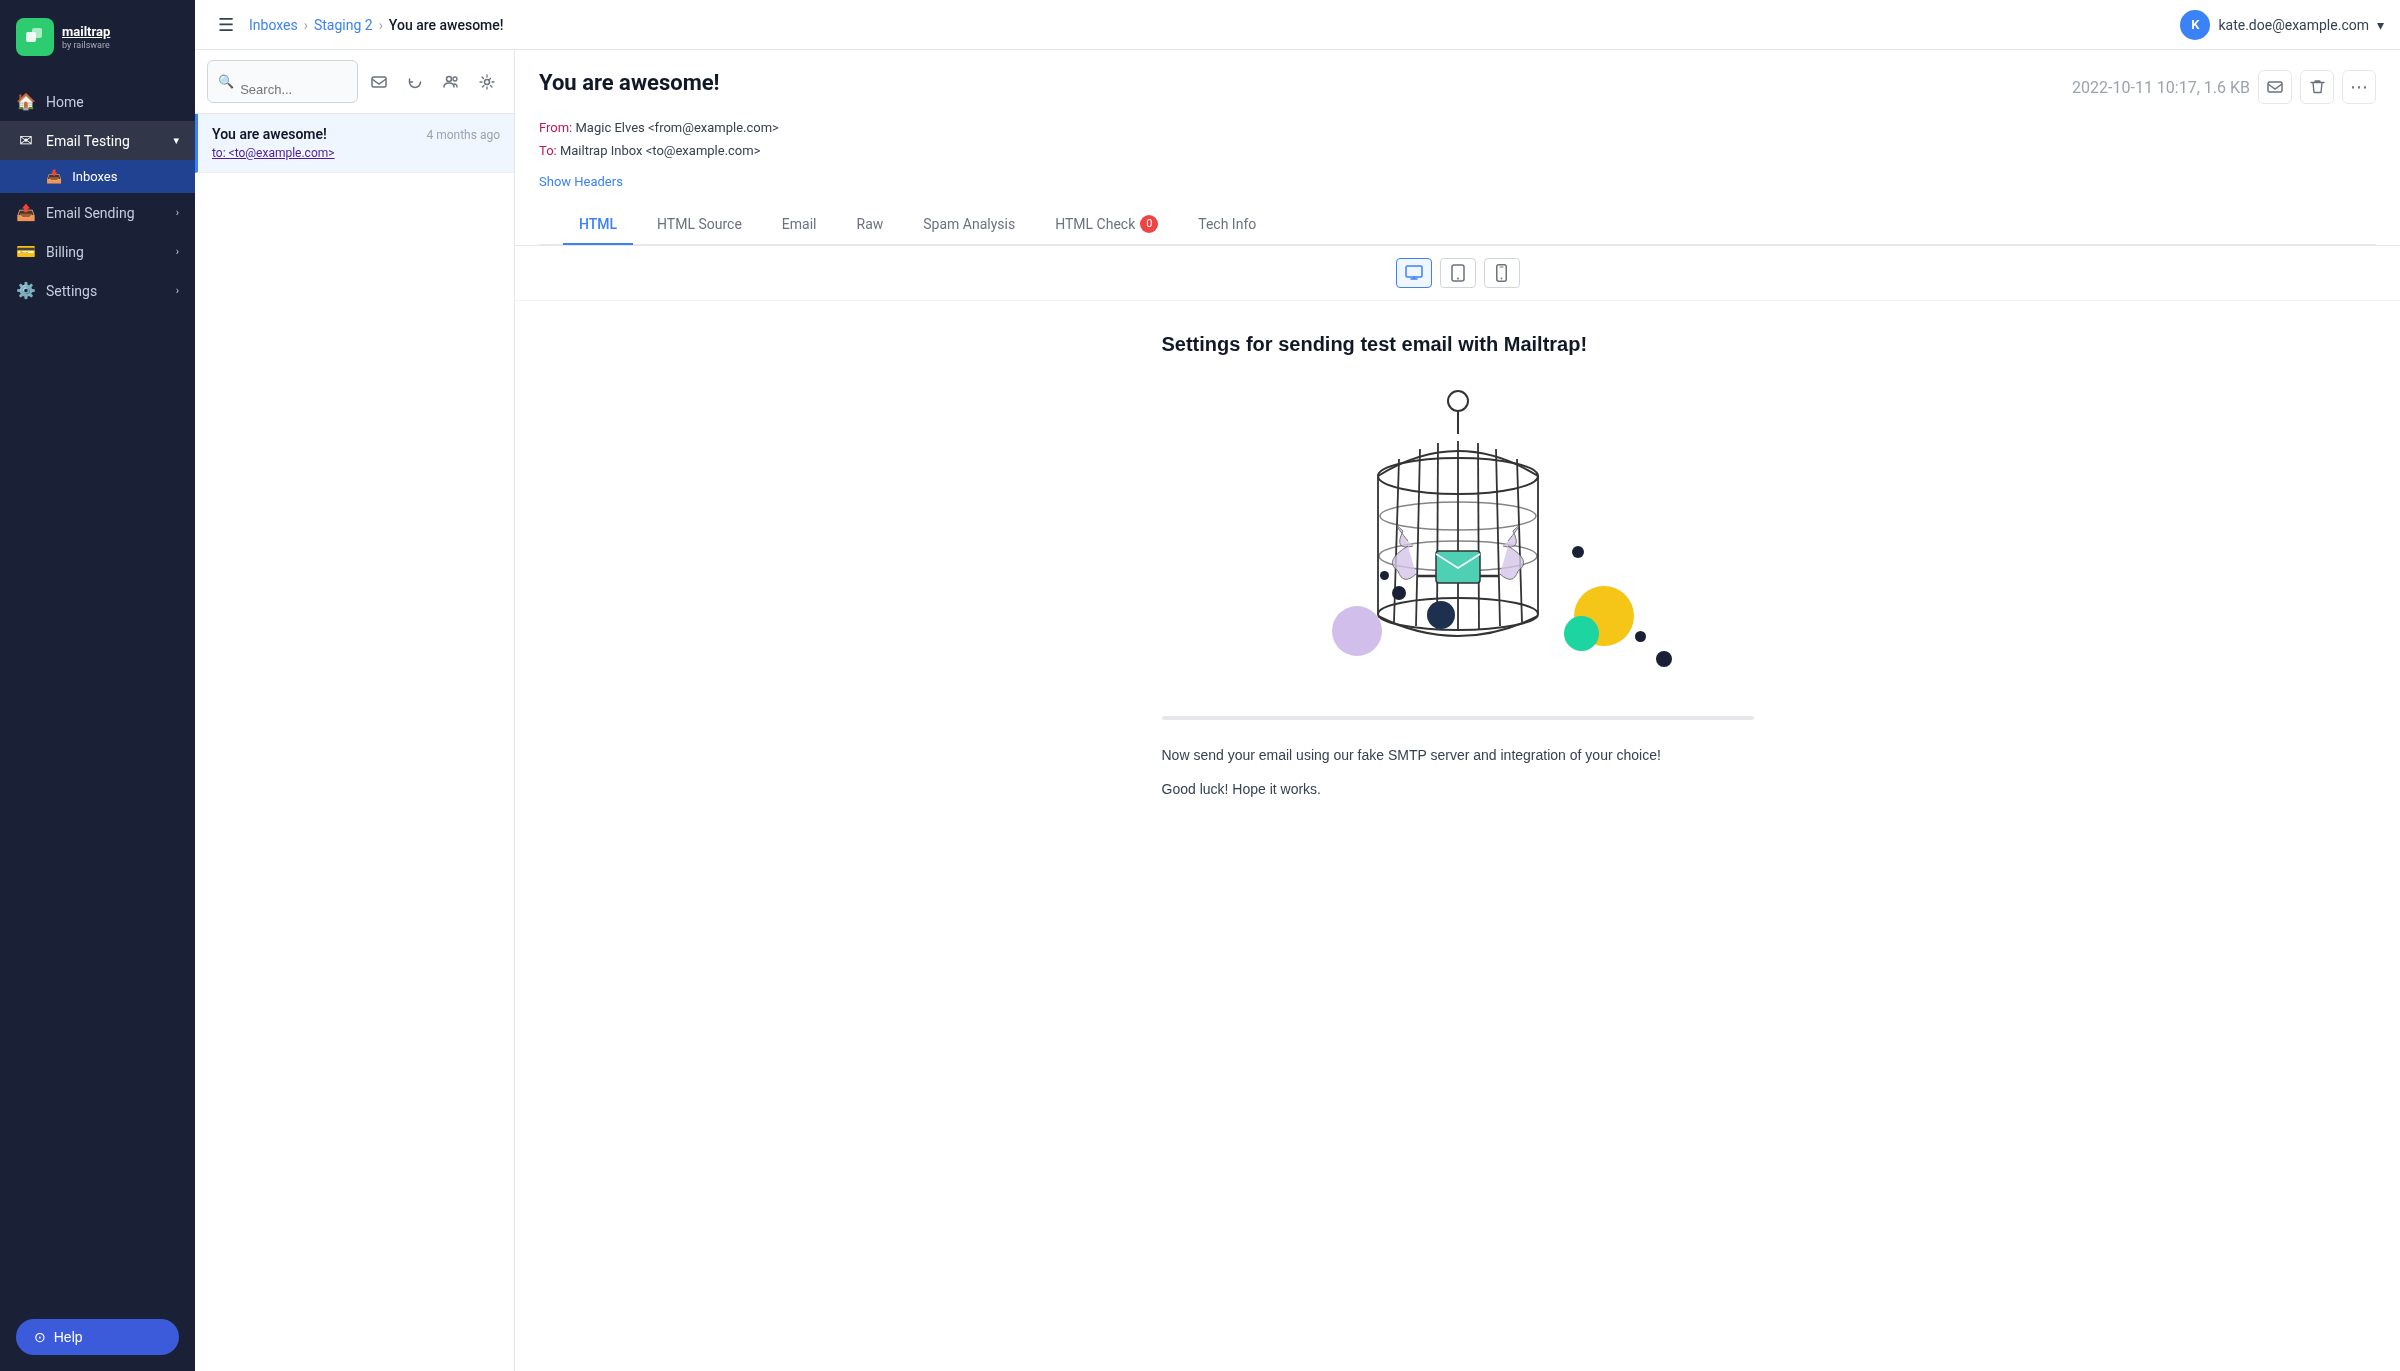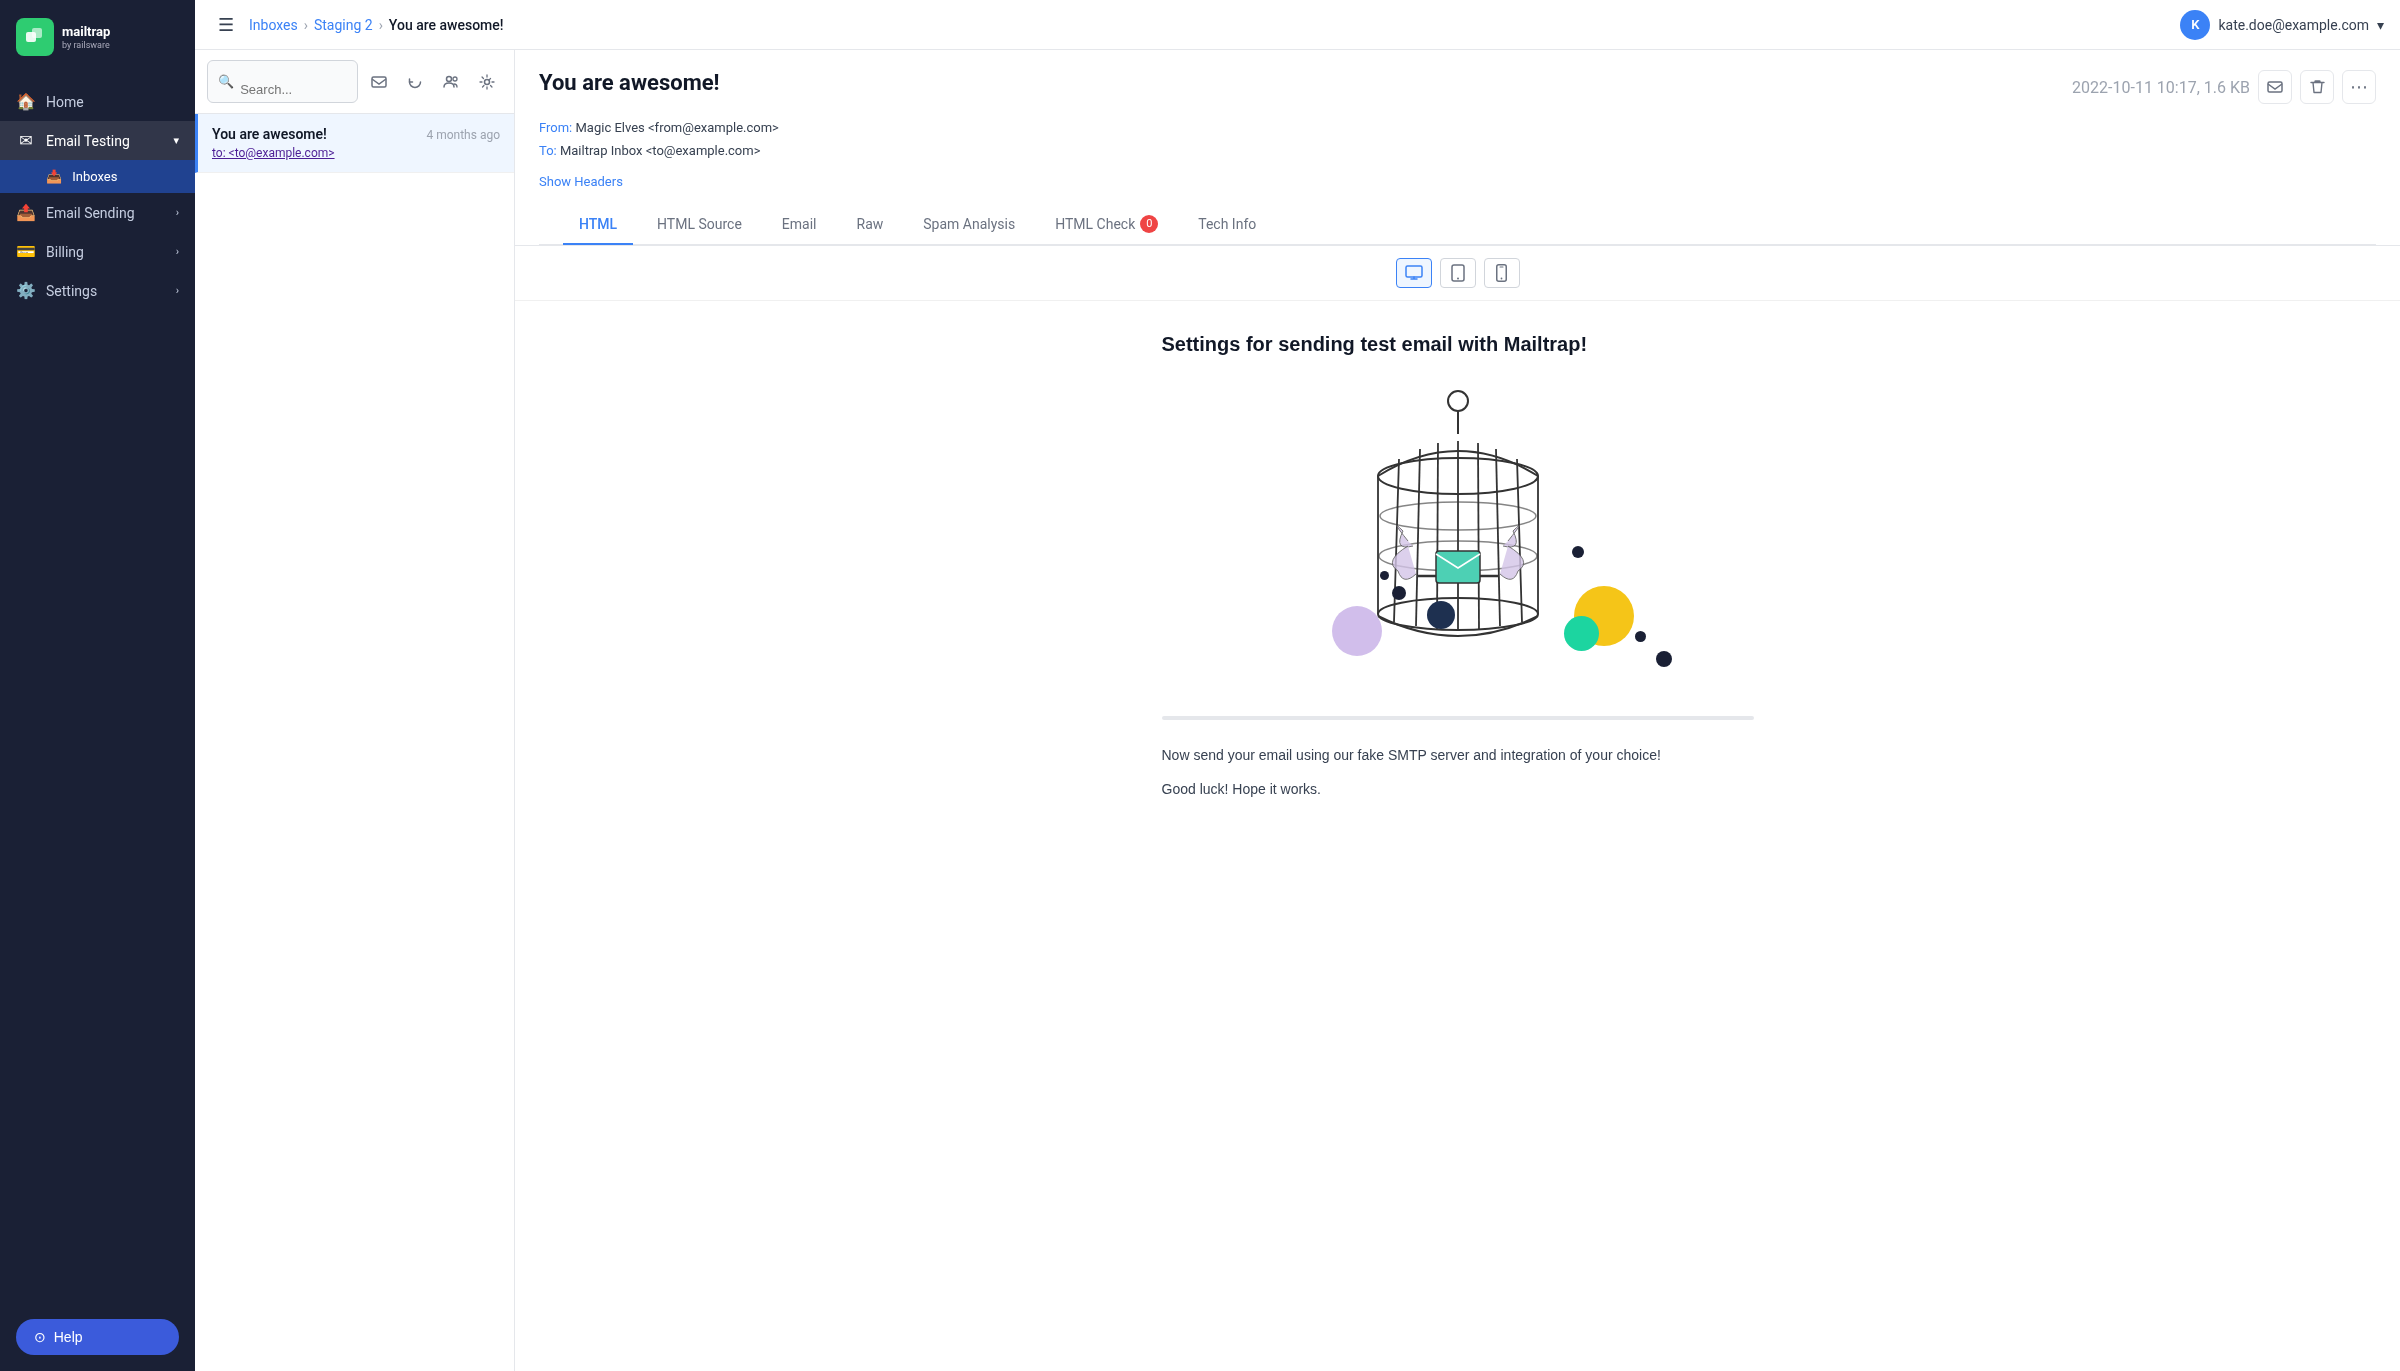--- a/index.html
+++ b/index.html
@@ -24,21 +24,21 @@
     .logo-icon {
       width: 38px;
       height: 38px;
       background: #2ecc71;
       border-radius: 8px;
       display: flex;
       align-items: center;
       justify-content: center;
       font-size: 20px;
     }
-    .logo-text { font-size: 13px; font-weight: 700; color: #fff; line-height: 1.2; }
+    .logo-text { font-size: 13px; font-weight: 700; color: #fff; line-height: 1.2; text-decoration: underline; }
     .logo-sub { font-size: 9px; color: #aab; font-weight: 400; }
 
     .sidebar-nav { flex: 1; padding: 8px 0; }
     .nav-item {
       display: flex;
       align-items: center;
       gap: 10px;
       padding: 10px 16px;
       color: #c5cde0;
       font-size: 14px;
@@ -228,21 +228,21 @@
       justify-content: center;
       color: #6b7280;
       cursor: pointer;
       border-radius: 6px;
       font-size: 16px;
       border: 1px solid #e5e7eb;
       background: #fff;
     }
 
     .email-meta { font-size: 13px; color: #374151; line-height: 1.8; margin-bottom: 8px; }
-    .email-meta span.label { color: #3b82f6; }
+    .email-meta span.label { color: #be185d; }
     .email-date { font-size: 16px; color: #9ca3af; }
     .show-headers-link { color: #3b82f6; font-size: 13px; cursor: pointer; text-decoration: none; display: inline-block; margin-bottom: 12px; }
 
     
     .email-tabs {
       display: flex;
       gap: 8px;
       padding: 0 24px;
       border-bottom: 1px solid #e5e7eb;
       margin-top: 4px;

